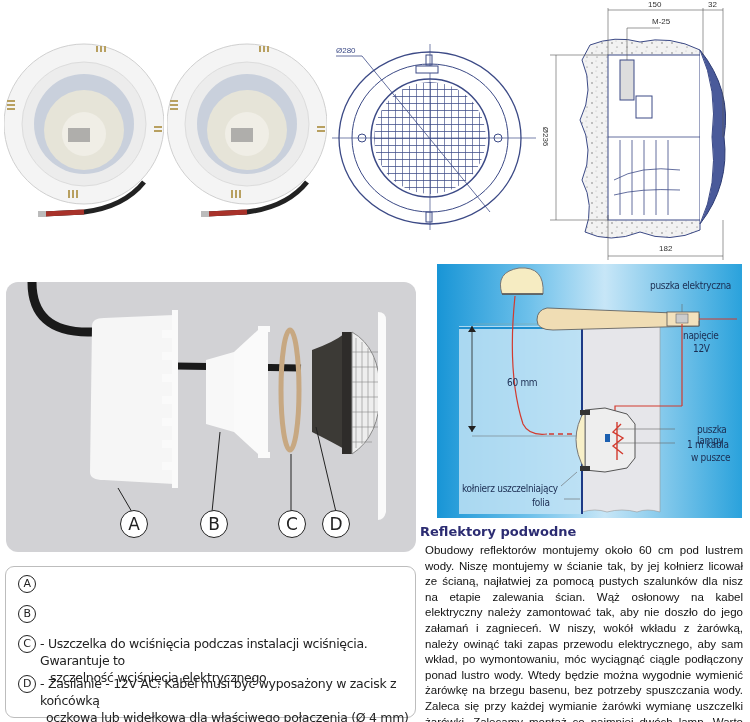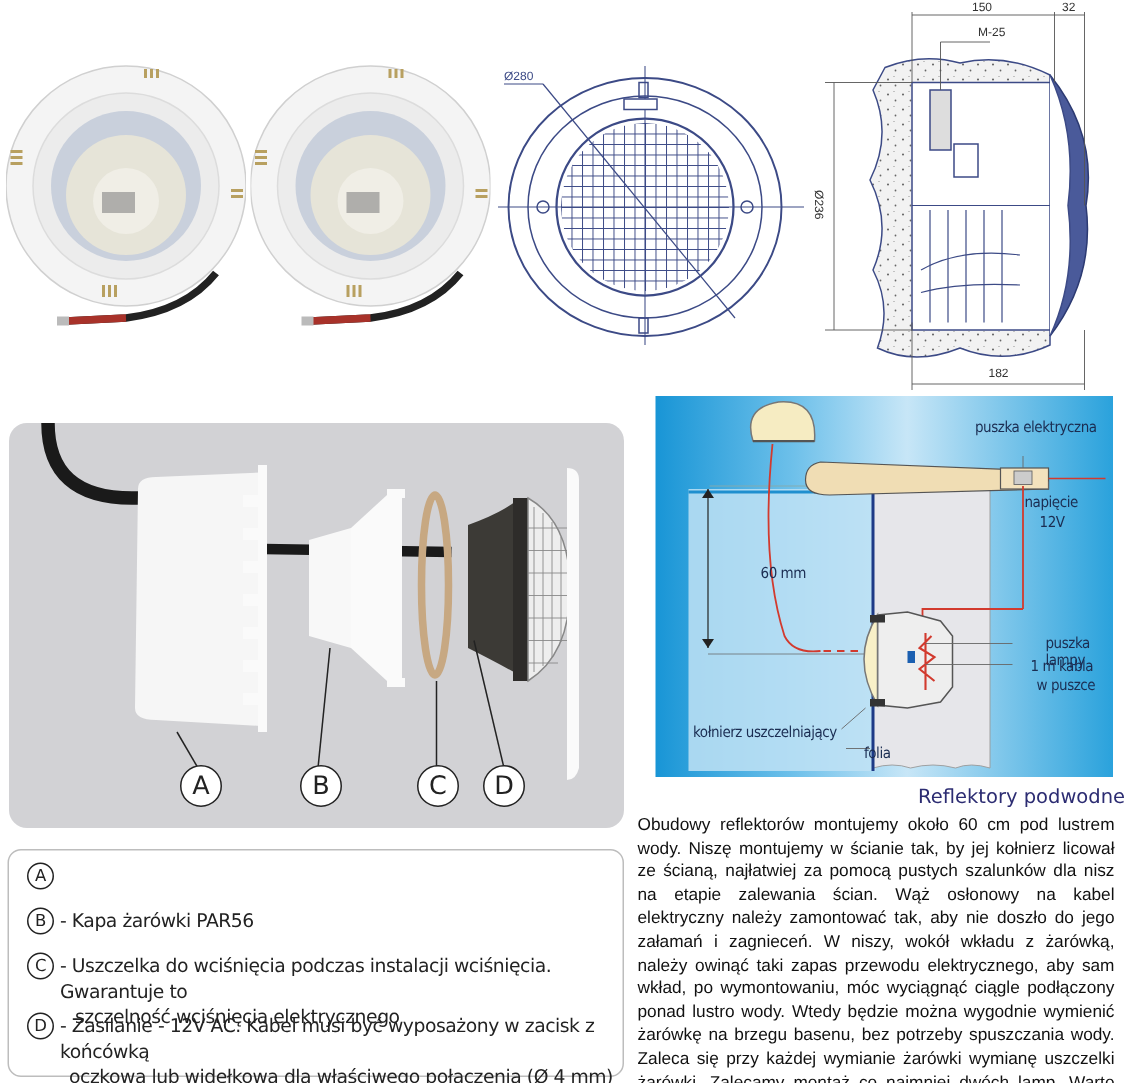--- a/index.html
+++ b/index.html
@@ -19,21 +19,21 @@
   
   .legend-box { position: absolute; left: 5px; top: 566px; width: 409px; height: 150px; border: 1.5px solid #bdbdbd; border-radius: 9px; background: #fff; }
   .legend-row { position: absolute; left: 12px; display: flex; align-items: flex-start; font-size: 12.5px; color: #222; font-family: "DejaVu Sans", sans-serif; letter-spacing: -0.3px; }
   .legend-letter { width: 16px; height: 16px; border: 1.3px solid #222; border-radius: 50%; font-size: 11px; line-height: 16px; text-align: center; margin-right: 4px; flex: none; }
   .legend-text { line-height: 17px; }
 
   
   .refl-panel { position: absolute; left: 437px; top: 264px; width: 305px; height: 254px; background: linear-gradient(90deg, #1895d6 0%, #6dc0ea 30%, #c7e6f7 55%, #2aa2dc 100%); }
   .refl-label { position: absolute; font-size: 10px; color: #1b2d52; font-family: "DejaVu Sans Condensed", "DejaVu Sans", sans-serif; letter-spacing: -0.3px; }
 
-  .refl-title { position: absolute; left: 420px; top: 524px; width: 330px; text-align: right; font-weight: normal; font-size: 13px; color: #2c2c72; font-family: "DejaVu Sans", sans-serif; }
+  .refl-title { position: absolute; left: 420px; top: 524px; width: 330px; text-align: left; font-weight: bold; font-size: 13px; color: #2c2c72; font-family: "DejaVu Sans", sans-serif; }
   .refl-body { position: absolute; left: 425px; top: 543px; width: 318px; font-size: 11.5px; line-height: 15.6px; color: #111; text-align: justify; font-family: "Liberation Sans", sans-serif; }
 </style>
 </head>
 <body>
 
 <div class="photo" style="left:4px; top:42px; width:160px; height:180px;">
   <svg width="160" height="180" viewBox="0 0 160 180">
     <circle cx="80" cy="82" r="80" fill="#f4f4f4" stroke="#d0d0d0"></circle>
     <circle cx="80" cy="82" r="62" fill="#ececec" stroke="#dcdcdc"></circle>
     <circle cx="80" cy="82" r="50" fill="#c9d0dc"></circle>
@@ -229,21 +229,20 @@
   <div class="callout" style="left:272px; top:228px;">C</div>
   <div class="callout" style="left:316px; top:228px;">D</div>
 </div>
 
 <div class="legend-box">
   <div class="legend-row" style="top:8px;">
     <span class="legend-letter">A</span>
   </div>
   <div class="legend-row" style="top:38px;">
     <span class="legend-letter">B</span>
-    <span class="legend-text">- Kapa żarówki PAR56</span>
   </div>
   <div class="legend-row" style="top:68px;">
     <span class="legend-letter">C</span>
     <span class="legend-text">
       <span>- Uszczelka do wciśnięcia podczas instalacji wciśnięcia. Gwarantuje to</span><br>
       <span style="padding-left:10px;">szczelność wciśnięcia elektrycznego</span>
     </span>
   </div>
   <div class="legend-row" style="top:108px;">
     <span class="legend-letter">D</span>
@@ -297,17 +296,17 @@
     </g>
   </svg>
   <span class="refl-label" style="left:213px; top:16px;">puszka elektryczna</span>
   <span class="refl-label" style="left:246px; top:66px;">napięcie</span>
   <span class="refl-label" style="left:256px; top:79px;">12V</span>
   <span class="refl-label" style="left:29px; top:113px;margin-left:41px;">60 mm</span>
   <span class="refl-label" style="left:240px; top:160px;margin-left:20px;">puszka lampy</span>
   <span class="refl-label" style="left:250px; top:175px;">1 m kabla</span>
   <span class="refl-label" style="left:254px; top:188px;">w puszce</span>
   <span class="refl-label" style="left:25px; top:219px;text-align:center;">kołnierz uszczelniający</span>
-  <span class="refl-label" style="left:95px; top:233px;margin-left:44px;">folia</span>
+  <span class="refl-label" style="left:95px; top:233px;">folia</span>
 </div>
 
 <div class="refl-title">Reflektory podwodne</div>
 <div class="refl-body">Obudowy reflektorów montujemy około 60 cm pod lustrem wody. Niszę montujemy w ścianie tak, by jej kołnierz licował ze ścianą, najłatwiej za pomocą pustych  szalunków  dla nisz na etapie zalewania ścian. Wąż osłonowy na kabel elektryczny należy zamontować tak, aby nie doszło do jego załamań i zagnieceń. W niszy, wokół wkładu z żarówką, należy owinąć taki zapas przewodu elektrycznego, aby sam wkład, po wymontowaniu, móc wyciągnąć ciągle podłączony ponad lustro wody. Wtedy będzie można wygodnie wymienić żarówkę na brzegu basenu, bez potrzeby spuszczania wody. Zaleca się przy każdej wymianie żarówki wymianę uszczelki żarówki. Zalecamy montaż co najmniej dwóch lamp. Warto pamiętać że żarówki LED "kolorowe", w trybie białego światła zazwyczaj świecą słabiej niż typowe "białe" żarówki LED, za to oferują możliwość uzyskania ciekawych efektów</div>
 
 </body></html>

